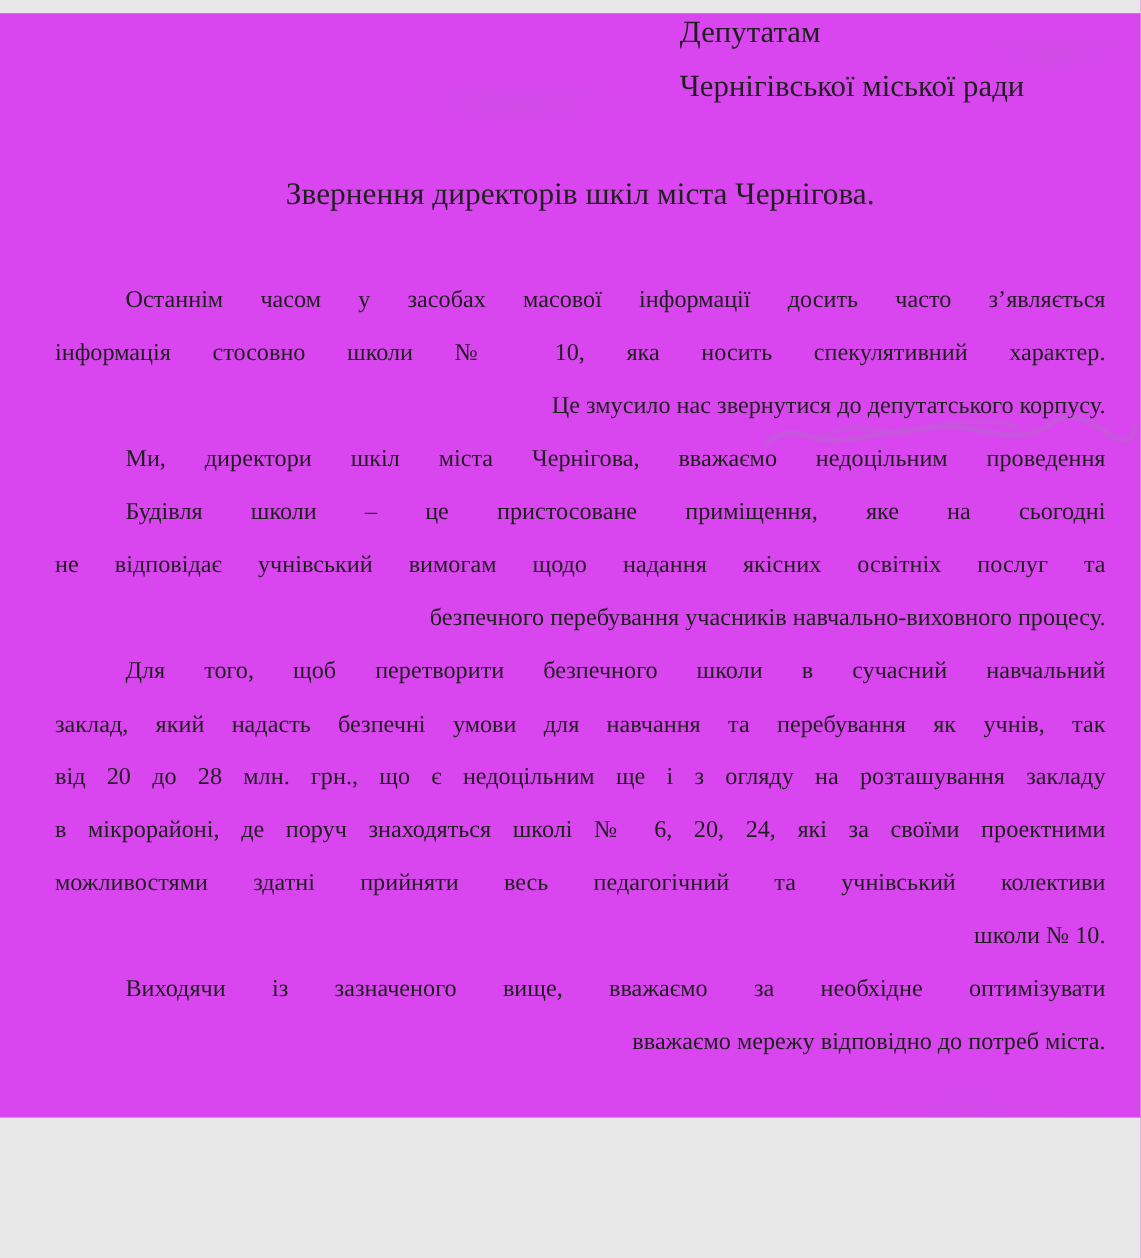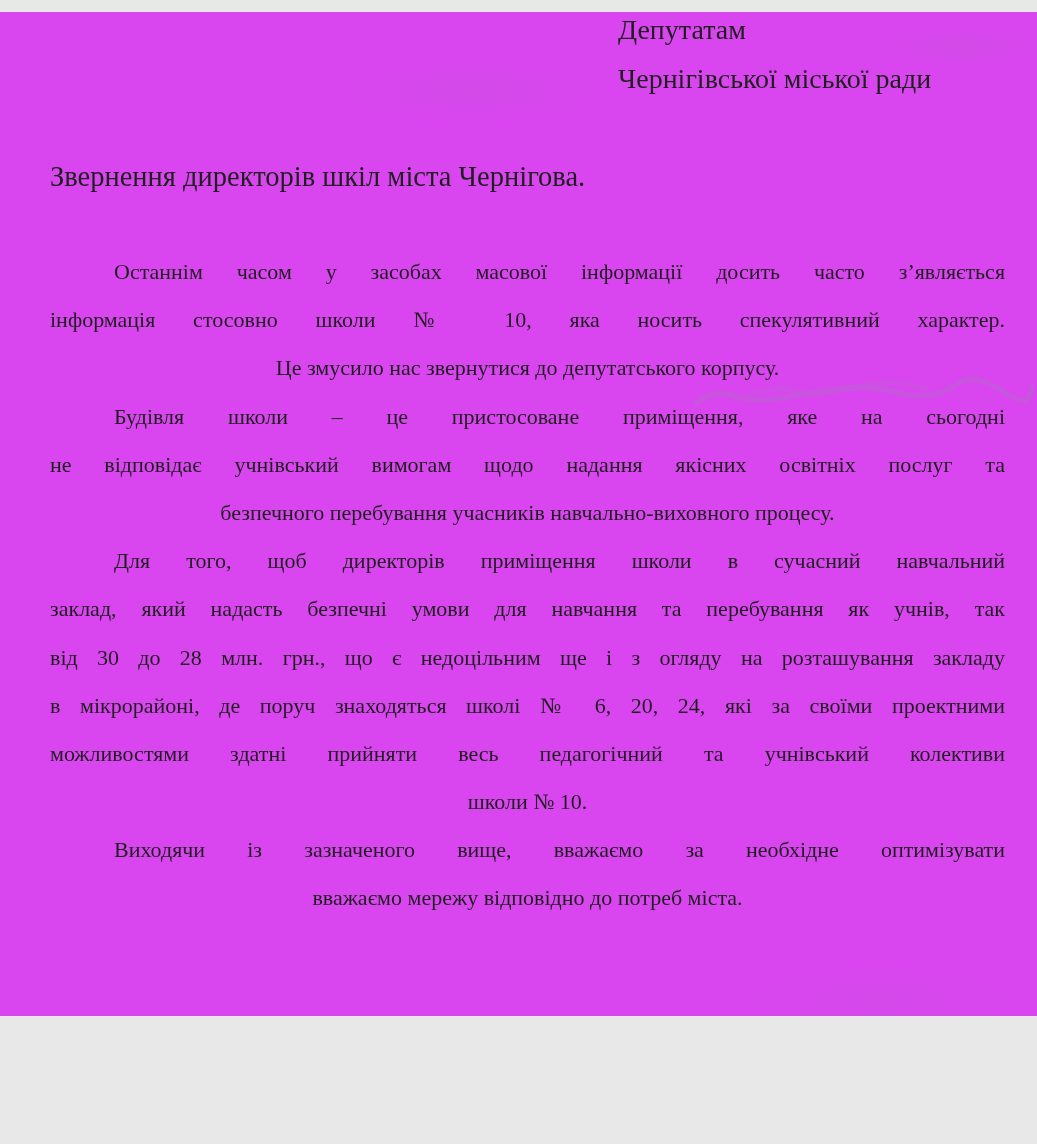--- a/index.html
+++ b/index.html
@@ -32,40 +32,41 @@
     top: -6px;
     font-size: 28px;
     line-height: 48.5px;
     white-space: nowrap;
   }
   .doc-title {
     position: absolute;
     left: 50px;
     top: 141px;
     width: 955px;
+    text-align: center;
     font-size: 28.5px;
     line-height: 48px;
     white-space: nowrap;
   }
   .doc-body {
     position: absolute;
     left: 50px;
     top: 236px;
     width: 955px;
     font-size: 22px;
   }
   .doc-body .line {
     line-height: 48.2px;
     text-align: justify;
     text-align-last: justify;
     height: 48.2px;
     overflow: visible;
   }
   .doc-body .line.first { text-indent: 64px; }
-  .doc-body .line.last  { text-align: center; text-align-last: auto; }
+  .doc-body .line.last  { text-align: right; text-align-last: auto; }
   .date-line {
     position: absolute;
     left: 132px;
     top: 1100px;
     font-size: 27.5px;
     line-height: 44px;
     white-space: nowrap;
   }
   .sig-svg, .corner-svg, .smudge-svg {
     position: absolute;
@@ -84,26 +85,27 @@
     <div>Депутатам</div>
     <div>Чернігівської міської ради</div>
   </div>
 
   <div class="doc-title">Звернення директорів шкіл міста Чернігова.</div>
 
   <div class="doc-body">
       <div class="line first">Останнім часом у засобах масової інформації досить часто з’являється</div>
       <div class="line">інформація стосовно школи № 10, яка носить спекулятивний характер.</div>
       <div class="line last">Це змусило нас звернутися до депутатського корпусу.</div>
+      <div class="line first">Ми, директори шкіл міста Чернігова, вважаємо недоцільним проведення</div>
       <div class="line first">Будівля школи – це пристосоване приміщення, яке на сьогодні</div>
       <div class="line">не відповідає учнівський вимогам щодо надання якісних освітніх послуг та</div>
       <div class="line last">безпечного перебування учасників навчально-виховного процесу.</div>
-      <div class="line first">Для того, щоб директорів приміщення школи в сучасний навчальний</div>
+      <div class="line first">Для того, щоб перетворити безпечного школи в сучасний навчальний</div>
       <div class="line">заклад, який надасть безпечні умови для навчання та перебування як учнів, так</div>
-      <div class="line">від 30 до 28 млн. грн., що є недоцільним ще і з огляду на розташування закладу</div>
+      <div class="line">від 20 до 28 млн. грн., що є недоцільним ще і з огляду на розташування закладу</div>
       <div class="line">в мікрорайоні, де поруч знаходяться школі № 6, 20, 24, які за своїми проектними</div>
       <div class="line">можливостями здатні прийняти весь педагогічний та учнівський колективи</div>
       <div class="line last">школи № 10.</div>
       <div class="line first">Виходячи із зазначеного вище, вважаємо за необхідне оптимізувати</div>
       <div class="line last">вважаємо мережу відповідно до потреб міста.</div>
     </div>
 
 
   <svg class="smudge-svg" width="347" height="50" viewBox="0 0 347 50">
     <g fill="none" stroke="#8a93a0" stroke-width="5" stroke-linecap="round" opacity="0.20">

